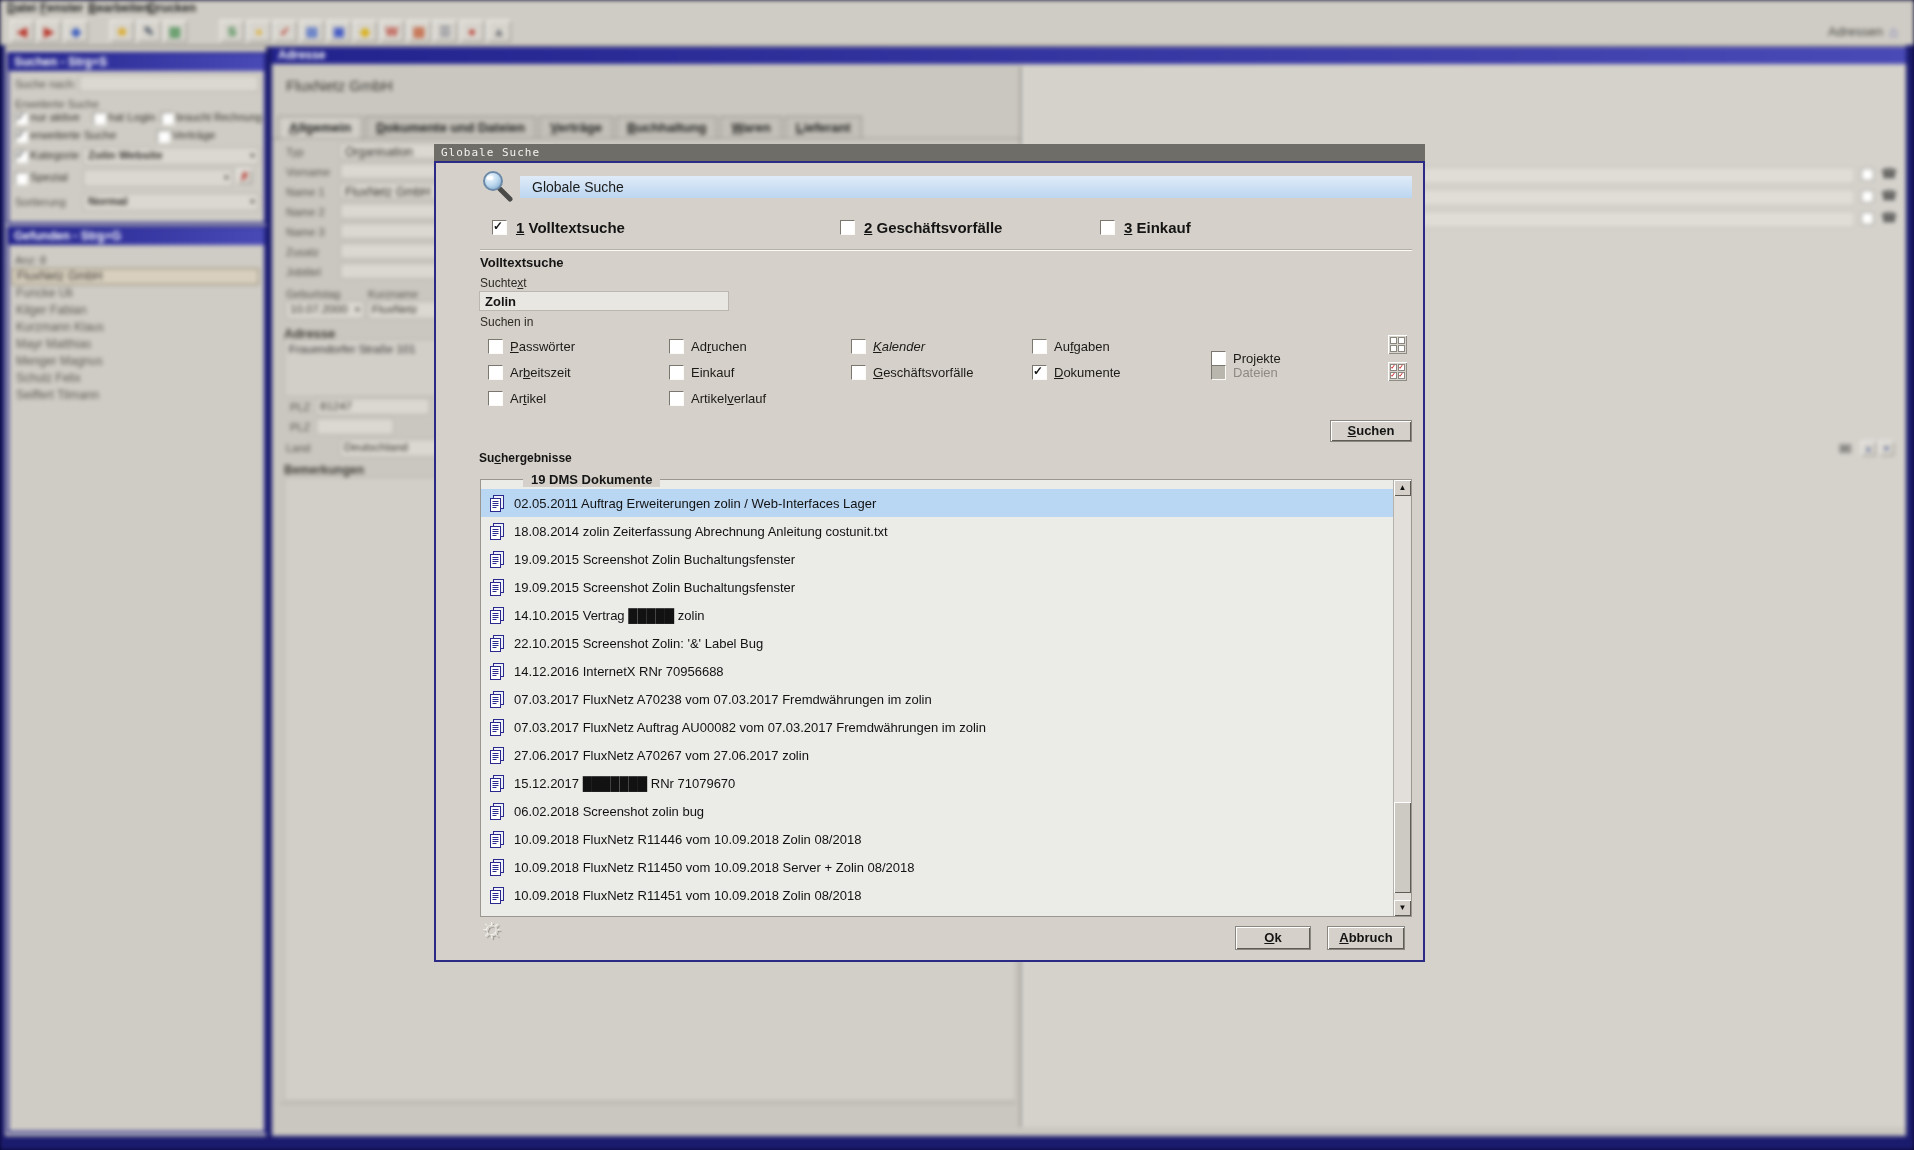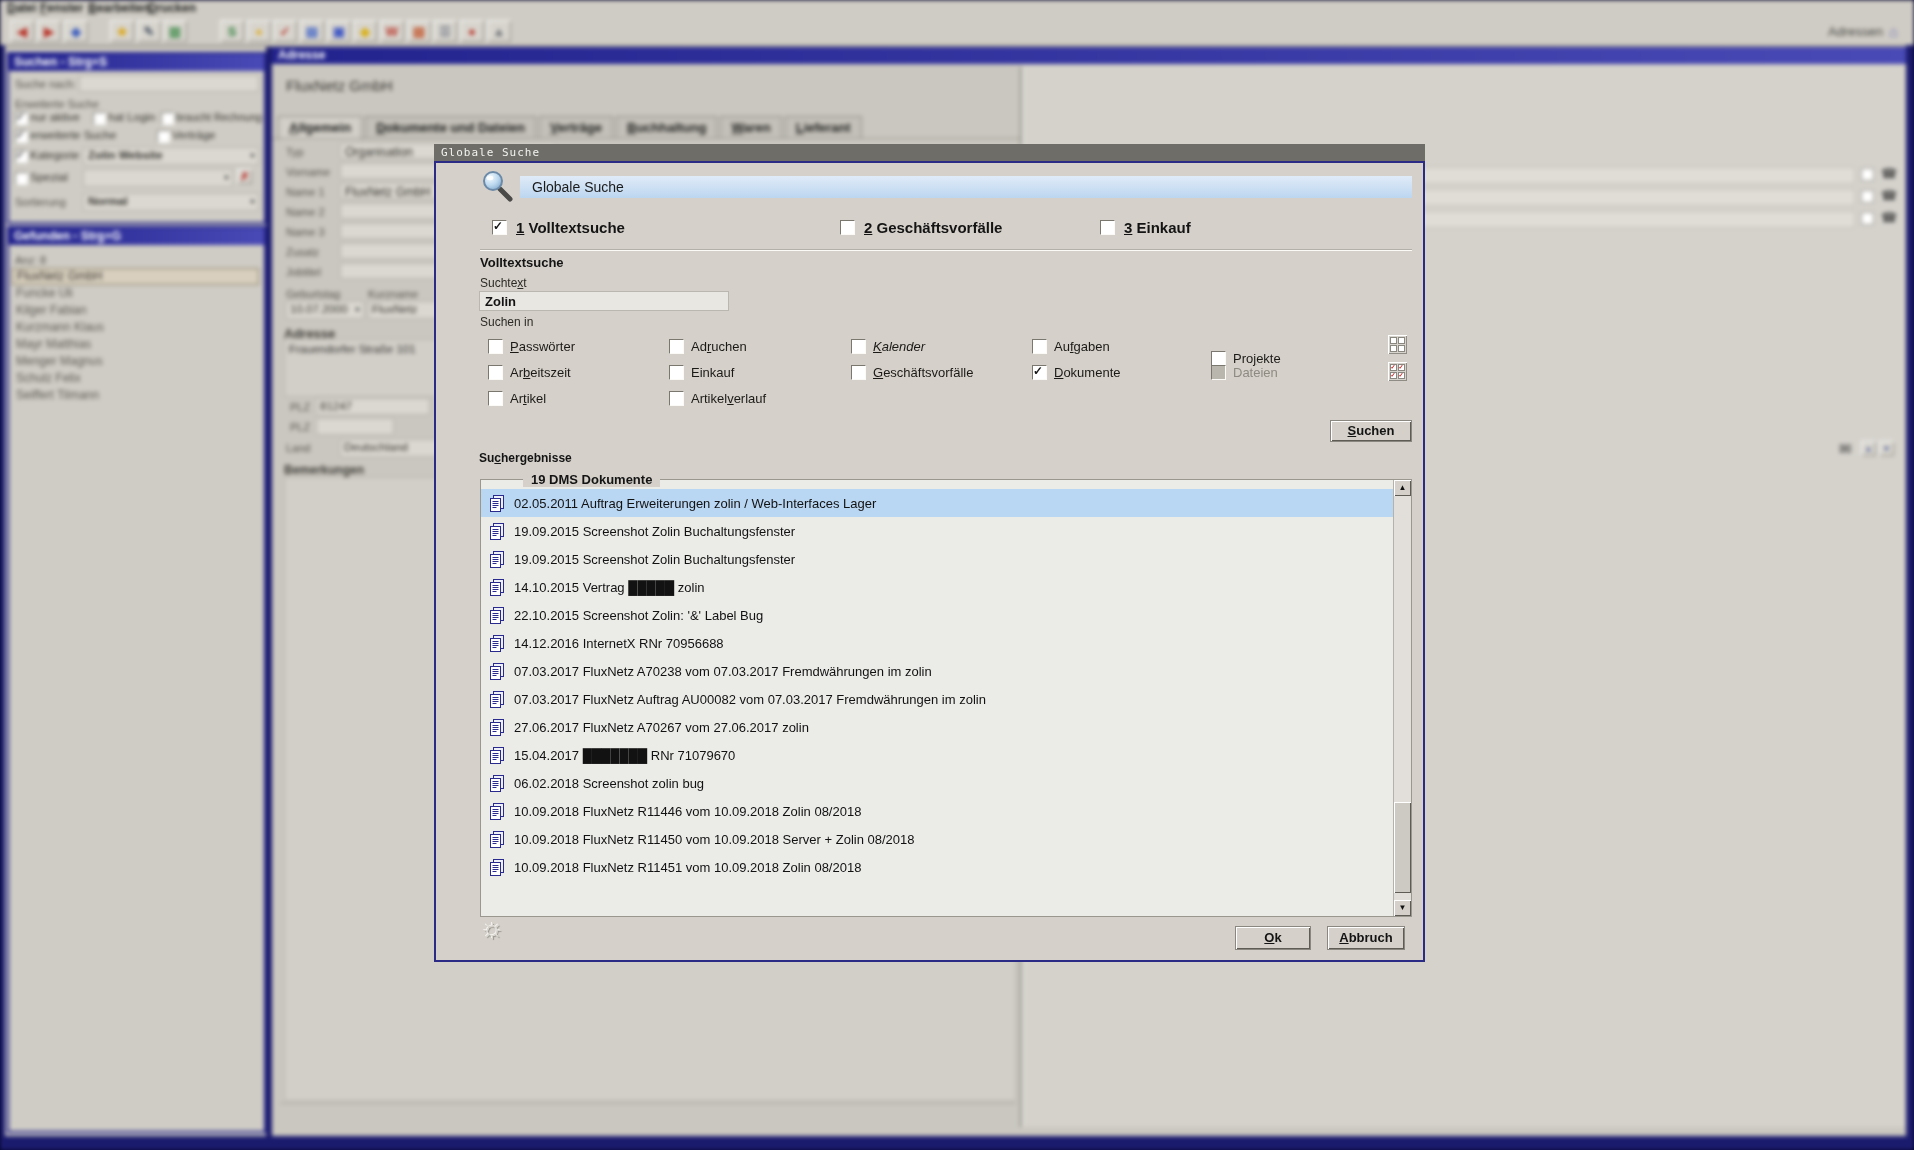--- a/index.html
+++ b/index.html
@@ -538,20 +538,28 @@
                   <path d="M3.5 6.5h6M3.5 8.5h6M3.5 10.5h6M3.5 12.5h4" stroke="#2a2a8e" stroke-width="1" fill="none"></path>
                 </svg></span>
               <span>02.05.2011 Auftrag Erweiterungen zolin / Web-Interfaces Lager</span>
             </div>
             <div class="res-row">
               <span class="doc-ico"><svg width="16" height="17" viewBox="0 0 16 17">
                   <rect x="4.5" y="0.5" width="10" height="13" fill="#eef0fa" stroke="#2a2a8e"></rect>
                   <rect x="1.5" y="3.5" width="10" height="13" fill="#ffffff" stroke="#2a2a8e"></rect>
                   <path d="M3.5 6.5h6M3.5 8.5h6M3.5 10.5h6M3.5 12.5h4" stroke="#2a2a8e" stroke-width="1" fill="none"></path>
                 </svg></span>
+              <span>18.08.2014 zolin Zeiterfassung Abrechnung Anleitung costunit.txt</span>
+            </div>
+            <div class="res-row">
+              <span class="doc-ico"><svg width="16" height="17" viewBox="0 0 16 17">
+                  <rect x="4.5" y="0.5" width="10" height="13" fill="#eef0fa" stroke="#2a2a8e"></rect>
+                  <rect x="1.5" y="3.5" width="10" height="13" fill="#ffffff" stroke="#2a2a8e"></rect>
+                  <path d="M3.5 6.5h6M3.5 8.5h6M3.5 10.5h6M3.5 12.5h4" stroke="#2a2a8e" stroke-width="1" fill="none"></path>
+                </svg></span>
               <span>19.09.2015 Screenshot Zolin Buchaltungsfenster</span>
             </div>
             <div class="res-row">
               <span class="doc-ico"><svg width="16" height="17" viewBox="0 0 16 17">
                   <rect x="4.5" y="0.5" width="10" height="13" fill="#eef0fa" stroke="#2a2a8e"></rect>
                   <rect x="1.5" y="3.5" width="10" height="13" fill="#ffffff" stroke="#2a2a8e"></rect>
                   <path d="M3.5 6.5h6M3.5 8.5h6M3.5 10.5h6M3.5 12.5h4" stroke="#2a2a8e" stroke-width="1" fill="none"></path>
                 </svg></span>
               <span>19.09.2015 Screenshot Zolin Buchaltungsfenster</span>
             </div>
@@ -602,21 +610,21 @@
                   <path d="M3.5 6.5h6M3.5 8.5h6M3.5 10.5h6M3.5 12.5h4" stroke="#2a2a8e" stroke-width="1" fill="none"></path>
                 </svg></span>
               <span>27.06.2017 FluxNetz A70267 vom 27.06.2017 zolin</span>
             </div>
             <div class="res-row">
               <span class="doc-ico"><svg width="16" height="17" viewBox="0 0 16 17">
                   <rect x="4.5" y="0.5" width="10" height="13" fill="#eef0fa" stroke="#2a2a8e"></rect>
                   <rect x="1.5" y="3.5" width="10" height="13" fill="#ffffff" stroke="#2a2a8e"></rect>
                   <path d="M3.5 6.5h6M3.5 8.5h6M3.5 10.5h6M3.5 12.5h4" stroke="#2a2a8e" stroke-width="1" fill="none"></path>
                 </svg></span>
-              <span>15.04.2017 ███████ RNr 71079670</span>
+              <span>15.12.2017 ███████ RNr 71079670</span>
             </div>
             <div class="res-row">
               <span class="doc-ico"><svg width="16" height="17" viewBox="0 0 16 17">
                   <rect x="4.5" y="0.5" width="10" height="13" fill="#eef0fa" stroke="#2a2a8e"></rect>
                   <rect x="1.5" y="3.5" width="10" height="13" fill="#ffffff" stroke="#2a2a8e"></rect>
                   <path d="M3.5 6.5h6M3.5 8.5h6M3.5 10.5h6M3.5 12.5h4" stroke="#2a2a8e" stroke-width="1" fill="none"></path>
                 </svg></span>
               <span>06.02.2018 Screenshot zolin bug</span>
             </div>
             <div class="res-row">

